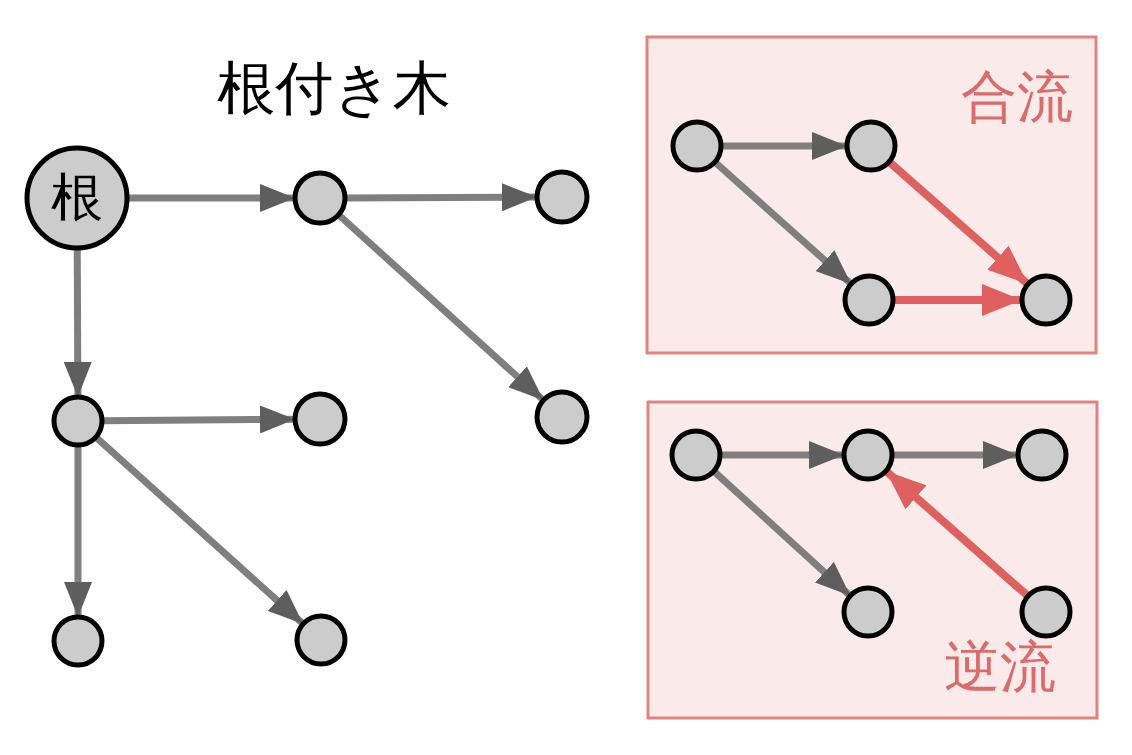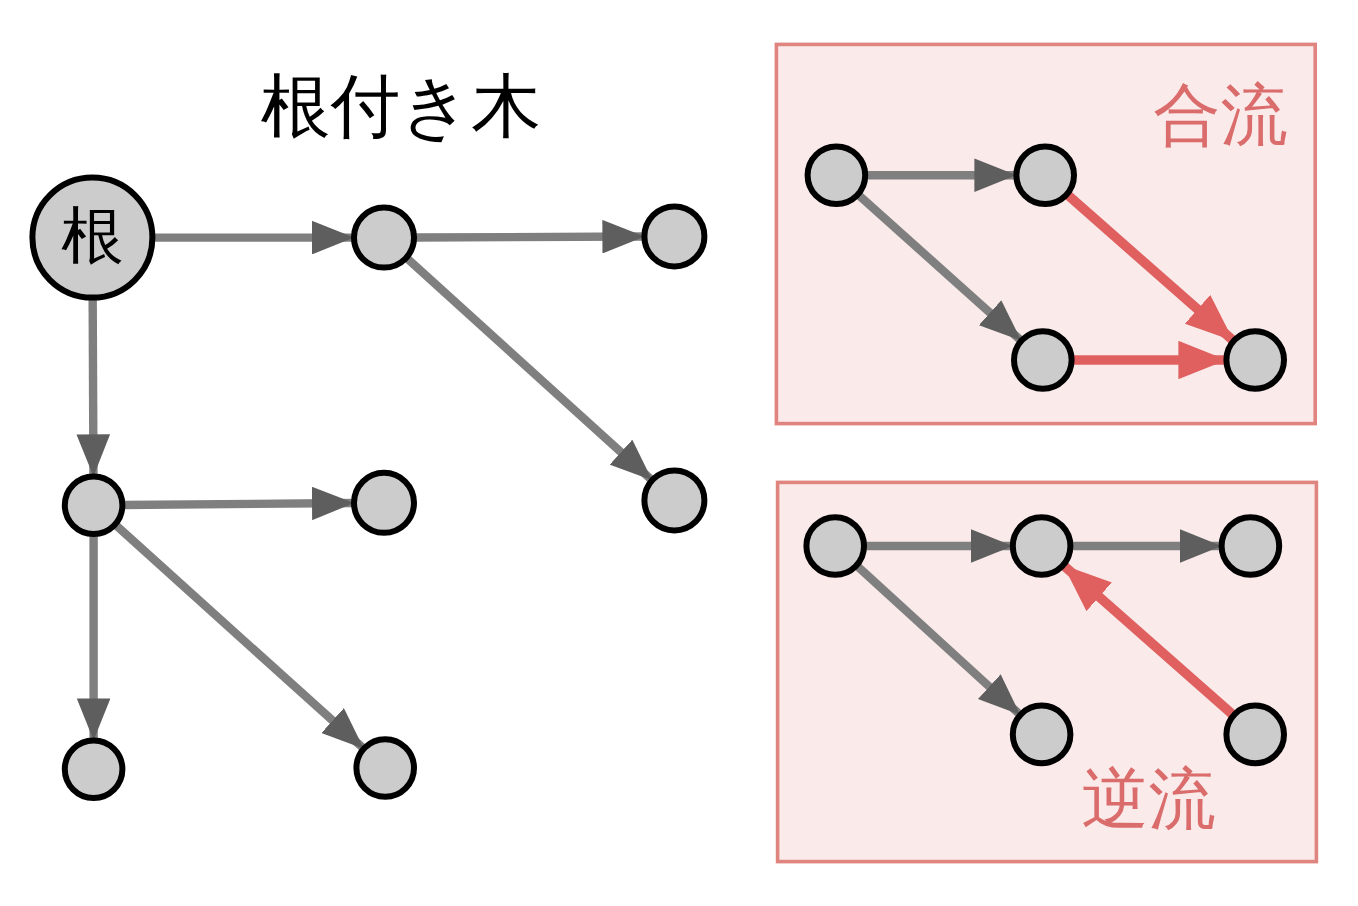--- a/index.html
+++ b/index.html
@@ -73,14 +73,14 @@
       <ellipse cx="868" cy="612" rx="24" ry="24" fill="#cccccc" stroke="#000000" stroke-width="5"></ellipse>
       <ellipse cx="1046" cy="612" rx="24" ry="24" fill="#cccccc" stroke="#000000" stroke-width="5"></ellipse>
     </svg>
 
   <div class="label title-label" style="color: rgb(0, 0, 0);">根付き木</div>
 
   <div class="label root-label">根</div>
 
   <div class="label merge-label red-label" style="color: rgb(218, 108, 108); margin-left: 24px;">合流</div>
 
-  <div class="label backflow-label red-label" style="color: rgb(218, 108, 108);">逆流</div>
+  <div class="label backflow-label red-label" style="color: rgb(218, 108, 108); margin-left: 43px;">逆流</div>
 </div>
 
 </body></html>

